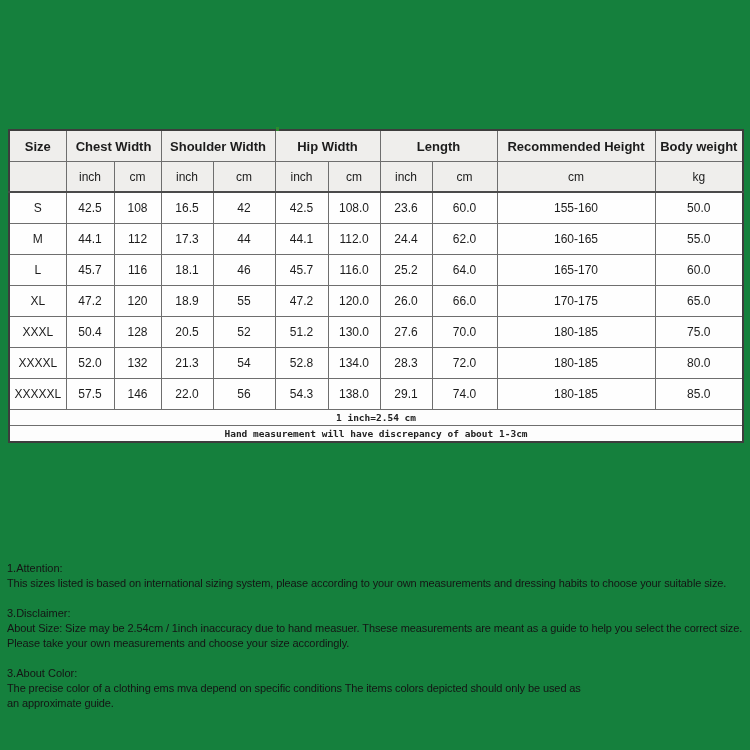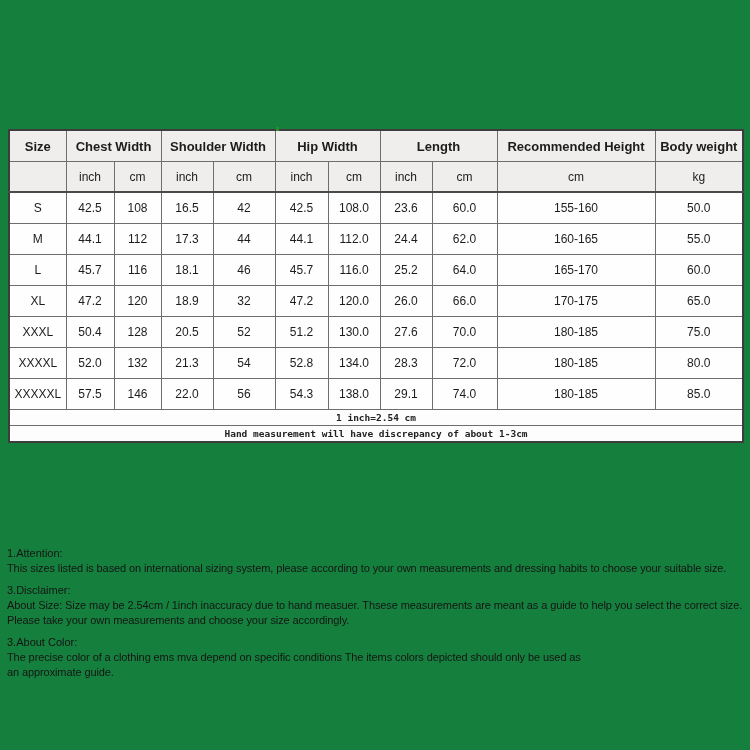--- a/index.html
+++ b/index.html
@@ -30,21 +30,21 @@
     letter-spacing: 0px; color: #222;
   }
 
   .artifact-dot { position: absolute; left: 276px; top: 127px; width: 3px; height: 4px; background: #2e8b2e; }
 
   .info {
     position: absolute; left: 7px; top: 546px; width: 740px;
     font-size: 11px; line-height: 15px; color: #141414;
   }
   .info-section { margin: 0 0 7px 0; }
-  .info-heading { white-space: nowrap; }
+  .info-heading { white-space: nowrap; margin-top: 15px; }
   .info-line { white-space: nowrap; letter-spacing: -0.1px; }
 </style>
 </head>
 <body>
 
 <div class="page">
 
   <table class="size-table">
     <colgroup>
       <col style="width:57px">
@@ -121,21 +121,21 @@
           <td>25.2</td>
           <td>64.0</td>
           <td>165-170</td>
           <td>60.0</td>
         </tr>
         <tr>
           <td>XL</td>
           <td>47.2</td>
           <td>120</td>
           <td>18.9</td>
-          <td>32</td>
+          <td>55</td>
           <td>47.2</td>
           <td>120.0</td>
           <td>26.0</td>
           <td>66.0</td>
           <td>170-175</td>
           <td>65.0</td>
         </tr>
         <tr>
           <td>XXXL</td>
           <td>50.4</td>

